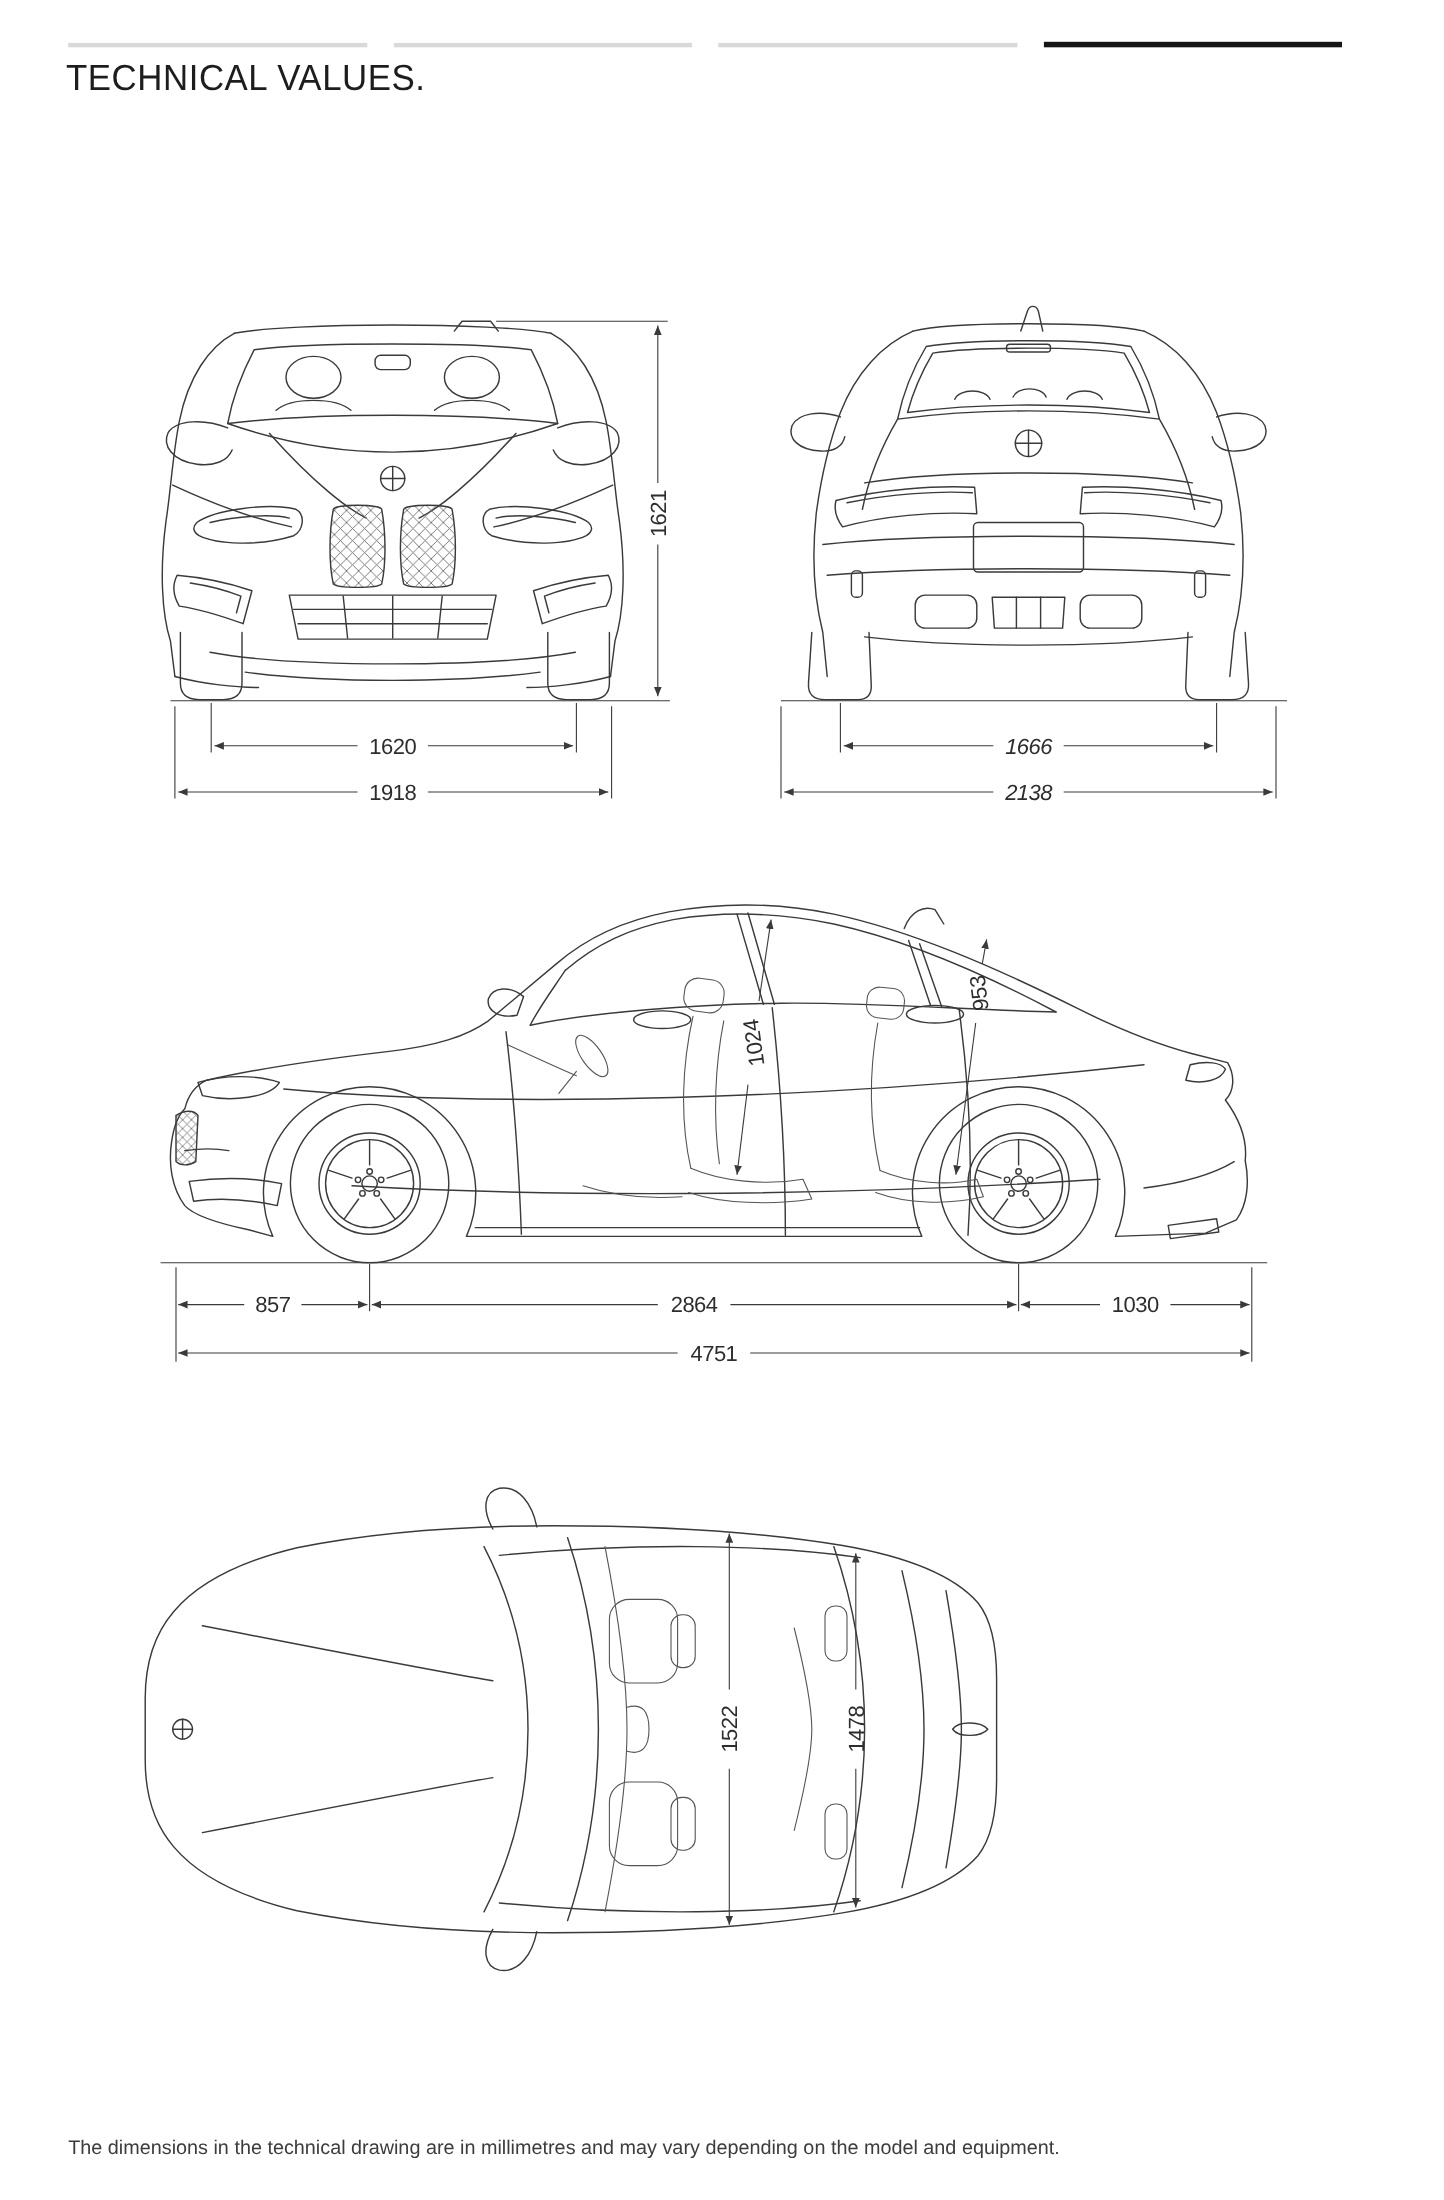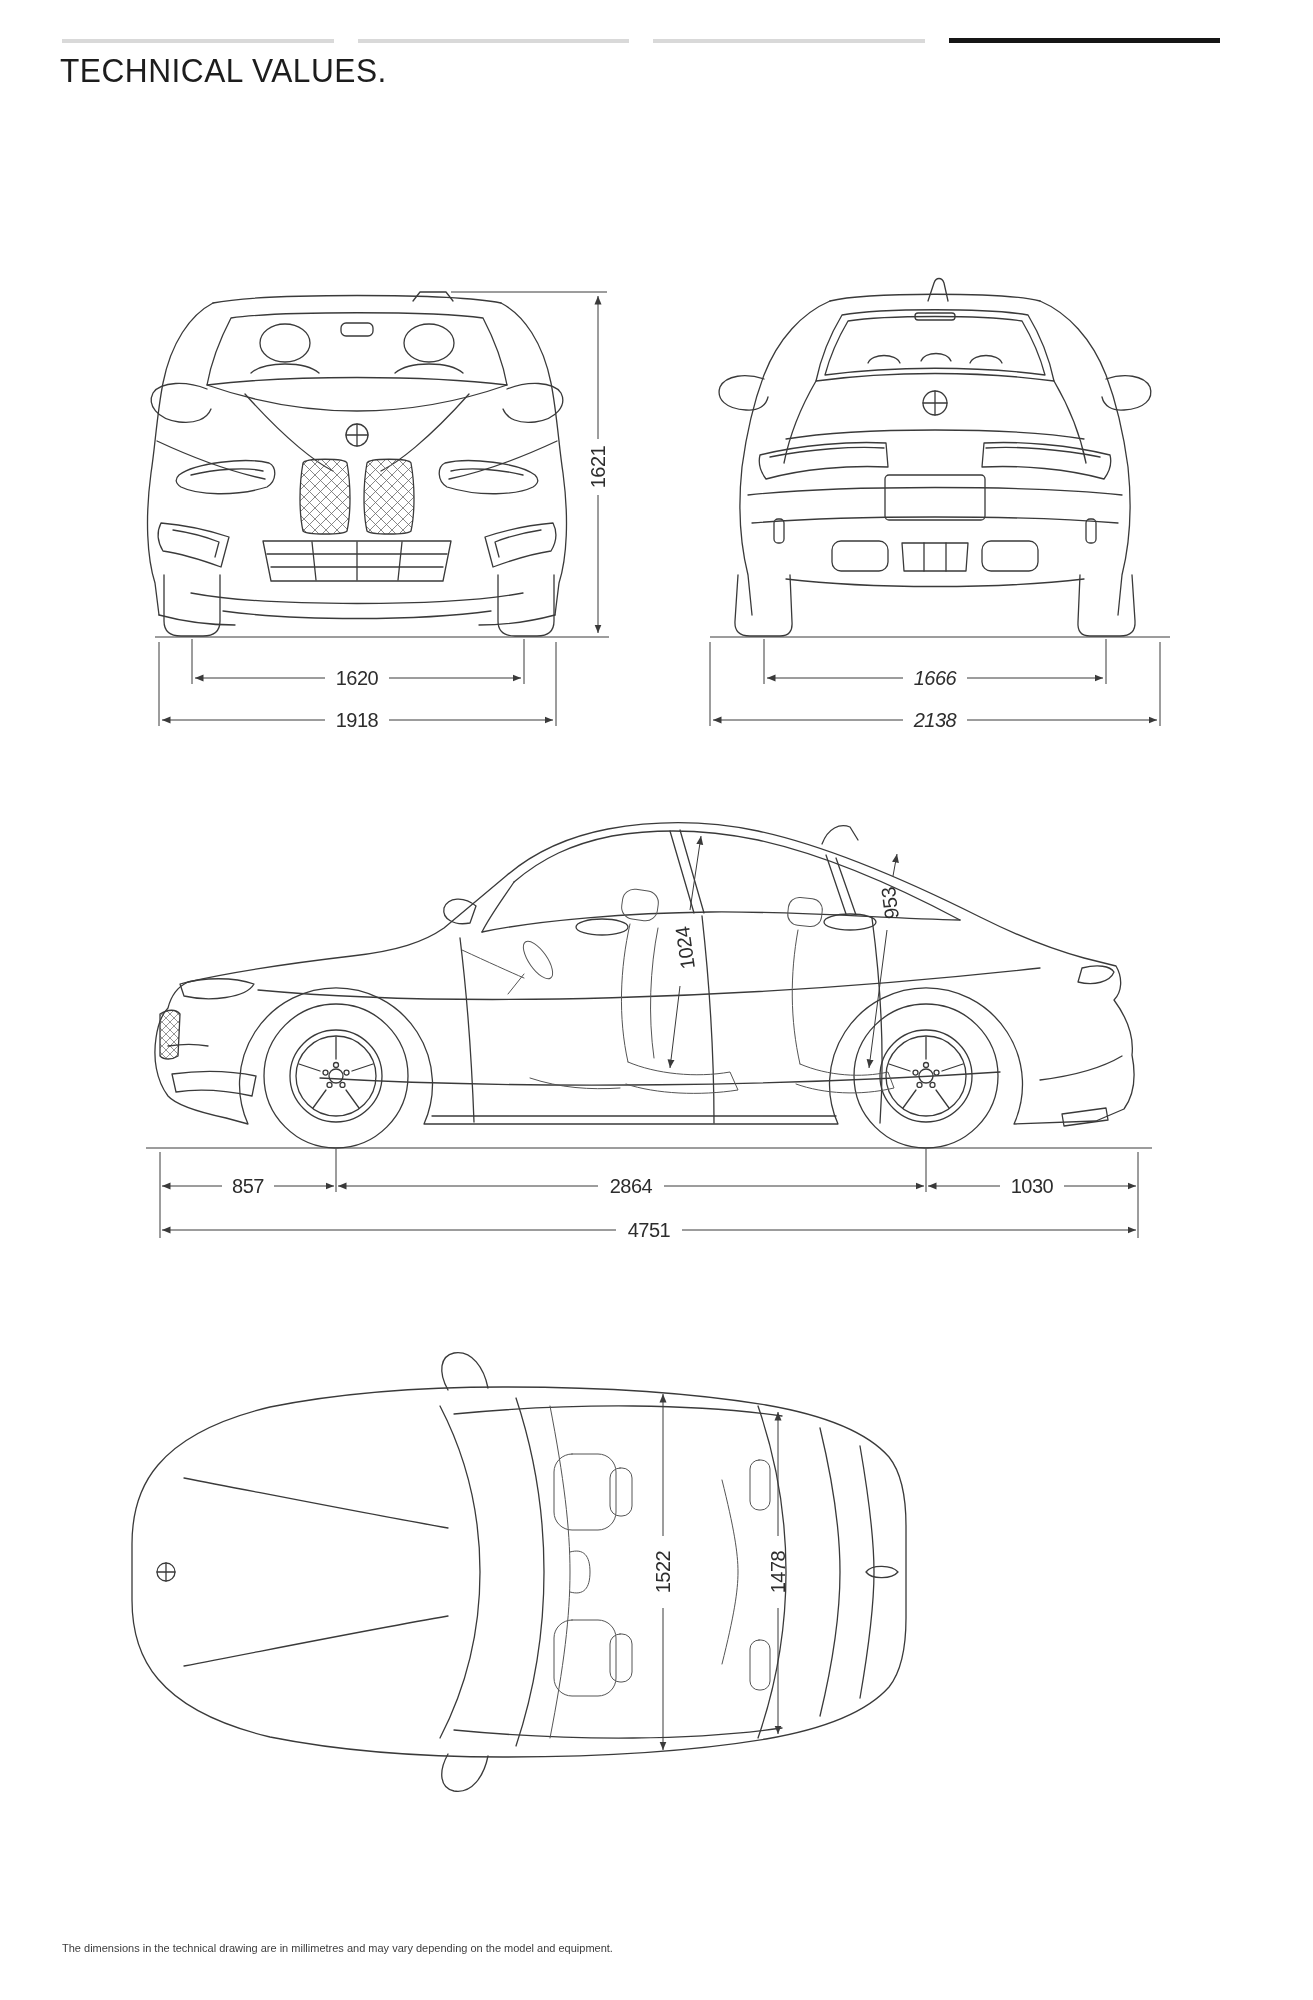--- a/index.html
+++ b/index.html
@@ -14,21 +14,21 @@
   .v-front{left:95px;top:222px;width:520px;height:512px;}
   .v-rear{left:690px;top:222px;width:500px;height:512px;font-style:italic;}
   .v-side{left:110px;top:778px;width:1060px;height:470px;}
   .v-top{left:118px;top:1338px;width:800px;height:475px;}
   svg{display:block;width:100%;height:100%;}
   .car{stroke:#3a3a3a;stroke-width:1.3;fill:none;stroke-linecap:round;stroke-linejoin:round;}
   .interior{stroke:#555555;stroke-width:1;fill:none;stroke-linecap:round;stroke-linejoin:round;}
   .dims{stroke:#3a3a3a;stroke-width:1;fill:none;}
   .dim-text{font-family:"Liberation Sans", sans-serif;font-size:20px;fill:#2d2d2d;
             letter-spacing:-0.5px;stroke:none;}
-  .footnote{position:absolute;left:62px;top:1942px;margin:0;font-size:11px;color:#3c3c3c;}
+  .footnote{position:absolute;left:62px;top:1942px;margin:0;font-size:18px;color:#3c3c3c;}
 </style>
 </head>
 <body>
 
 <div class="page">
 
   <div class="progress">
     <div class="seg"></div>
     <div class="seg"></div>
     <div class="seg"></div>

